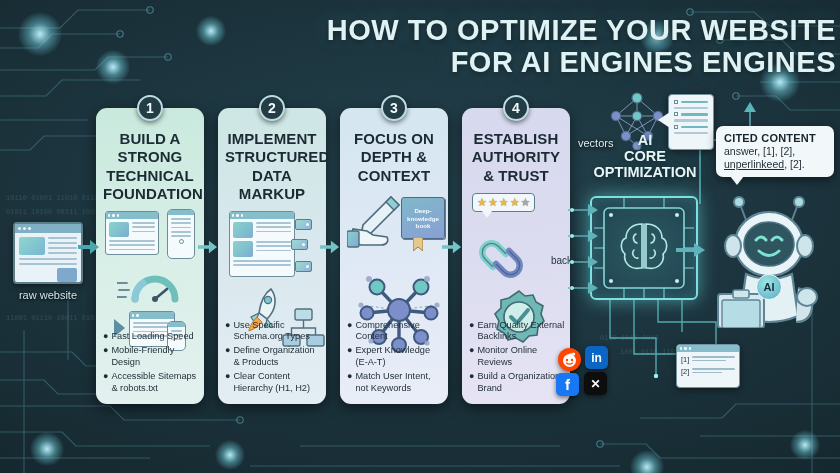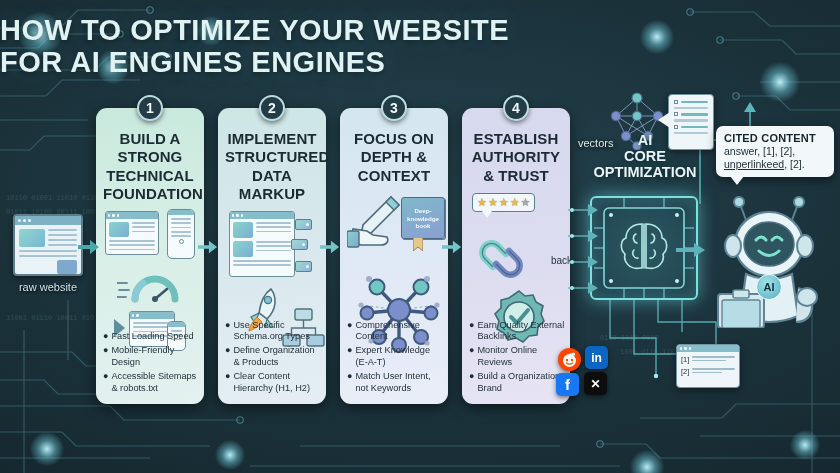--- a/index.html
+++ b/index.html
@@ -22,34 +22,34 @@
   .circuit { position:absolute; inset:0; pointer-events:none; }
   .glow {
     position:absolute; border-radius:50%;
     background:radial-gradient(circle, rgba(190,245,255,.95) 0%, rgba(120,220,235,.45) 35%, rgba(80,190,210,0) 72%);
     pointer-events:none;
   }
 
   
   .title-wrap {
     position:absolute; left:0; top:14px; width:836px;
-    text-align:left; z-index:6;
+    text-align:right; z-index:6;
   }
   .title-line {
     font-weight:bold;
     font-size:29px;
     letter-spacing:.5px;
     color:#dff2f4;
     line-height:1.12;
     text-shadow:0 2px 7px rgba(0,0,0,.55), 0 0 18px rgba(130,220,235,.25);
   }
 
   
   #raw-website {
-    position:absolute; left:8px; top:214px; width:80px; z-index:5;
+    position:absolute; left:8px; top:222px; width:80px; z-index:5;
     text-align:center;
   }
   .mini-browser {
     width:70px; height:62px; margin:0 auto;
     background:#e9f3f7; border:2px solid #5d7f8c; border-radius:4px;
     overflow:hidden; box-shadow:0 2px 6px rgba(0,0,0,.45);
   }
   .mb-bar { height:9px; background:#7fb0c4; display:flex; align-items:center; gap:2px; padding-left:3px; }
   .mb-dot { width:3px; height:3px; border-radius:50%; background:#e9f3f7; }
   .mb-body { padding:4px; display:flex; flex-wrap:wrap; gap:3px; }

